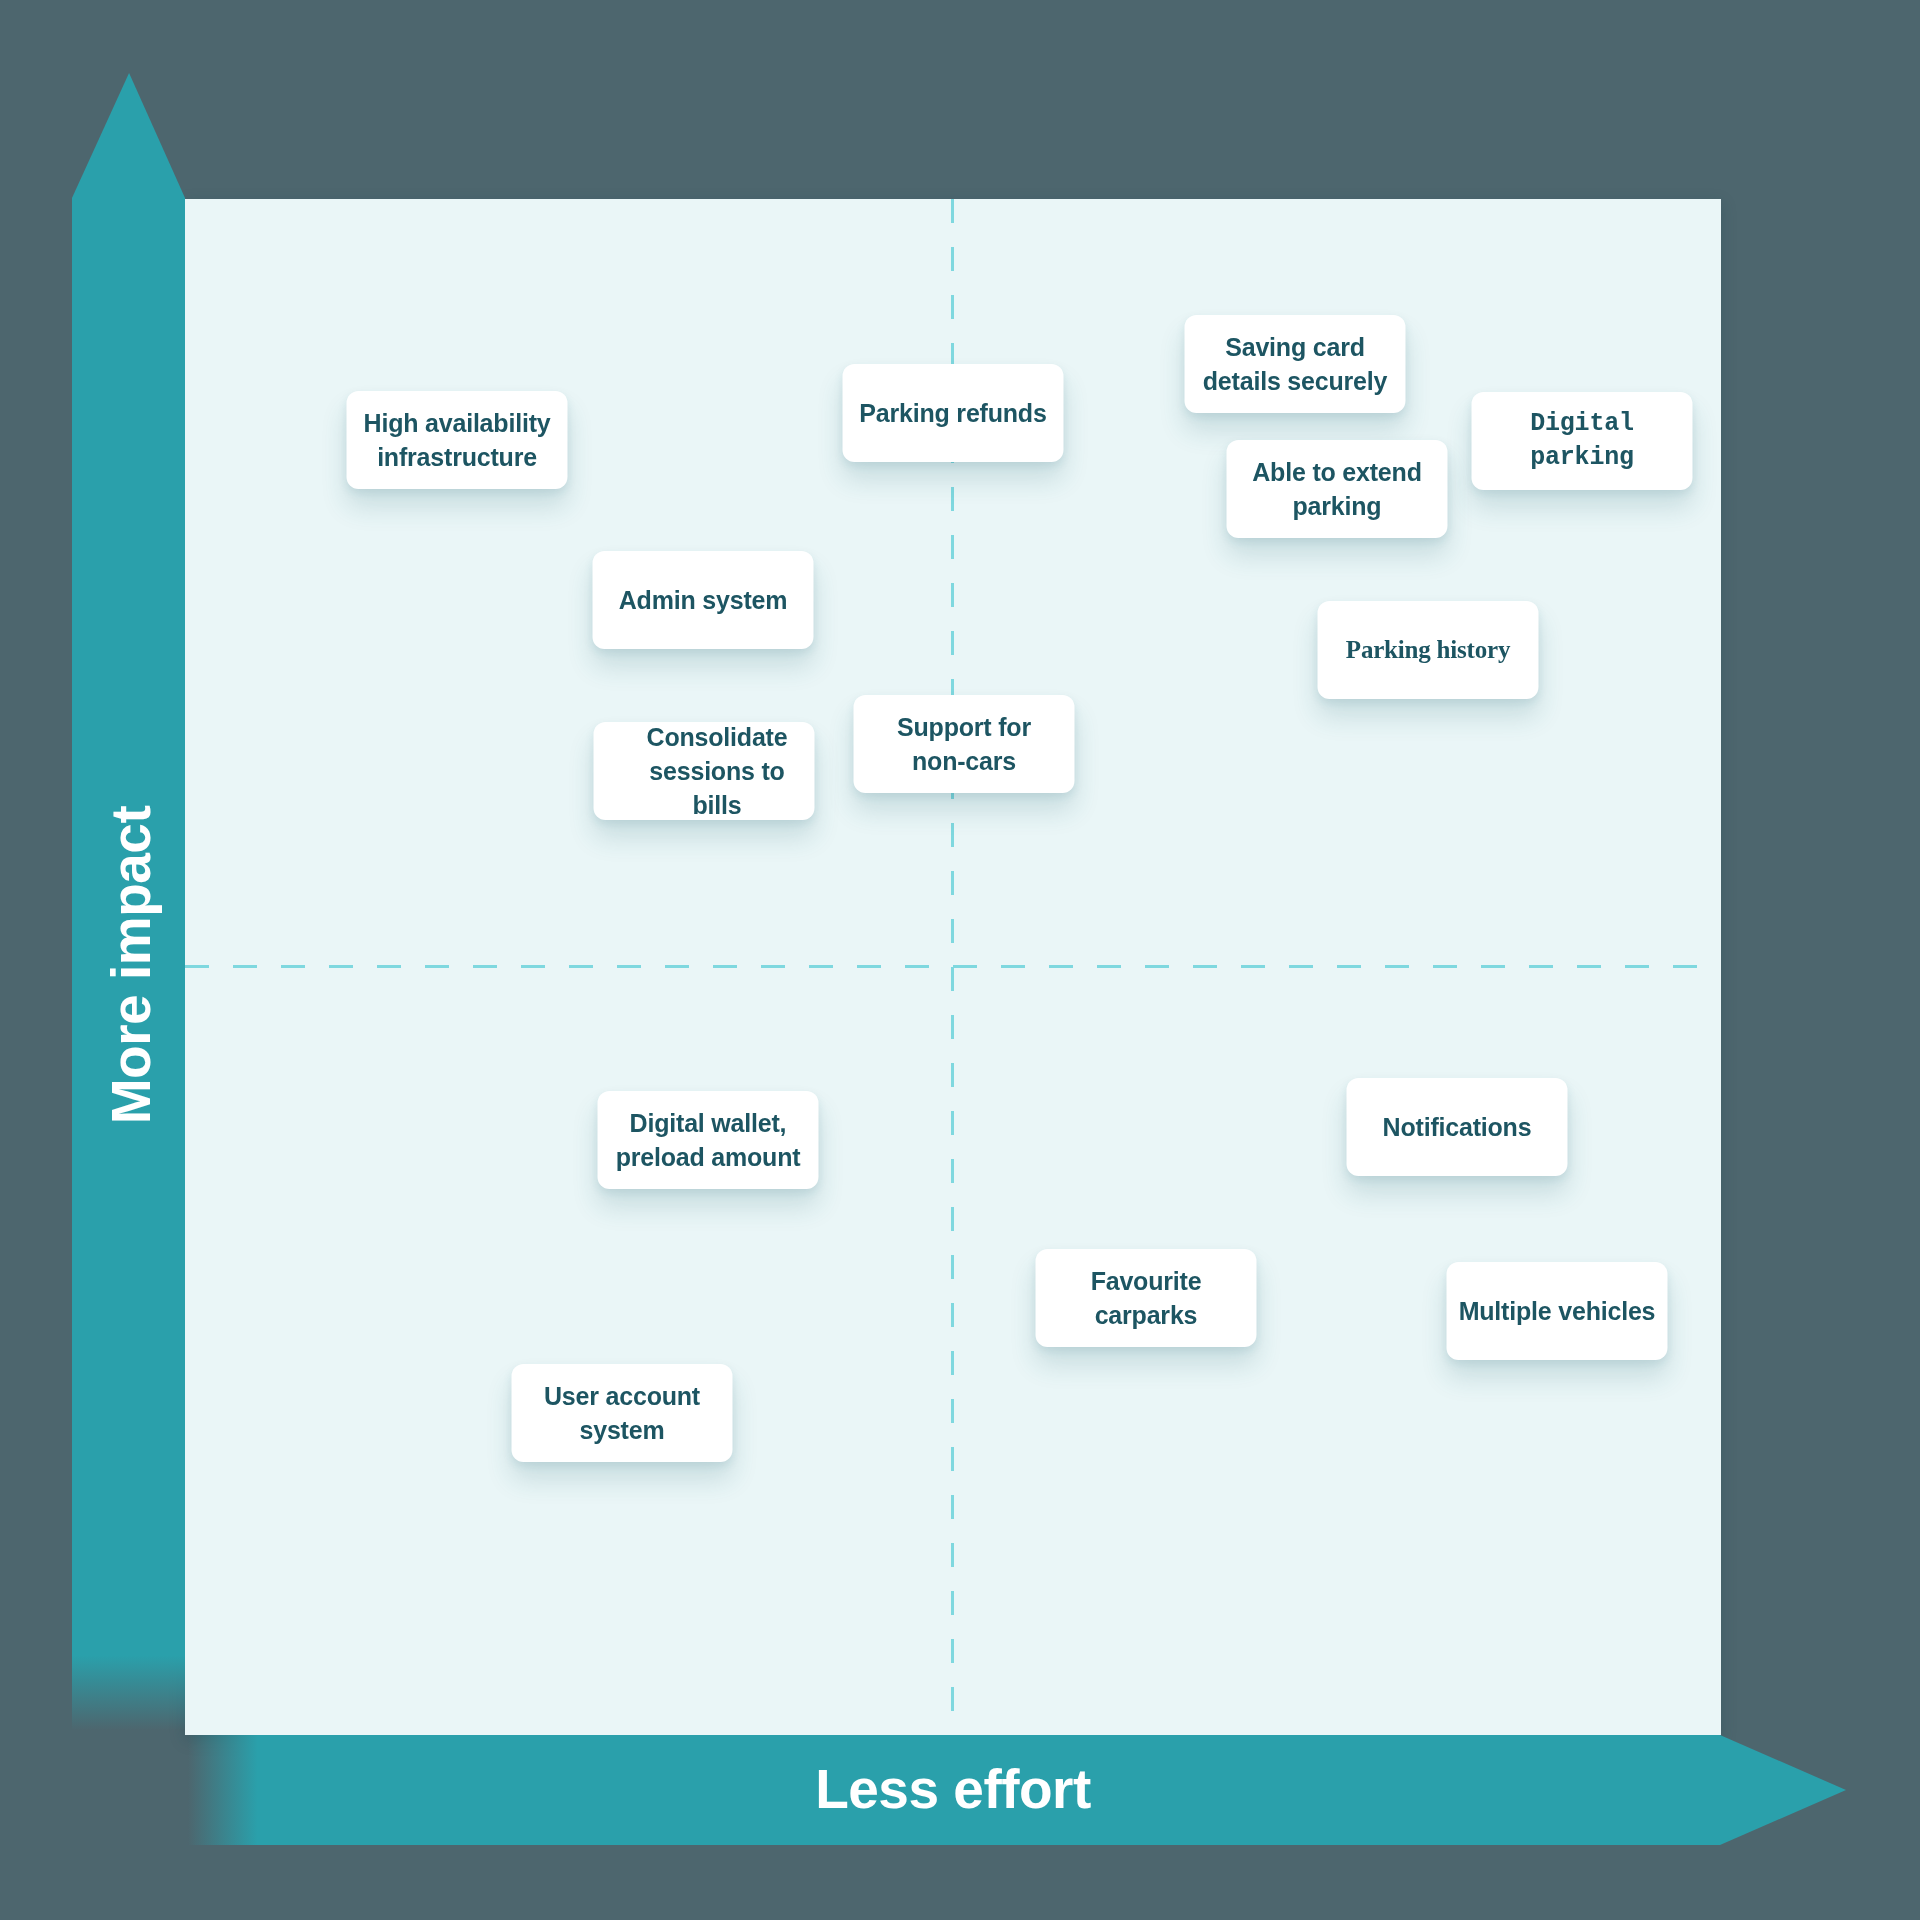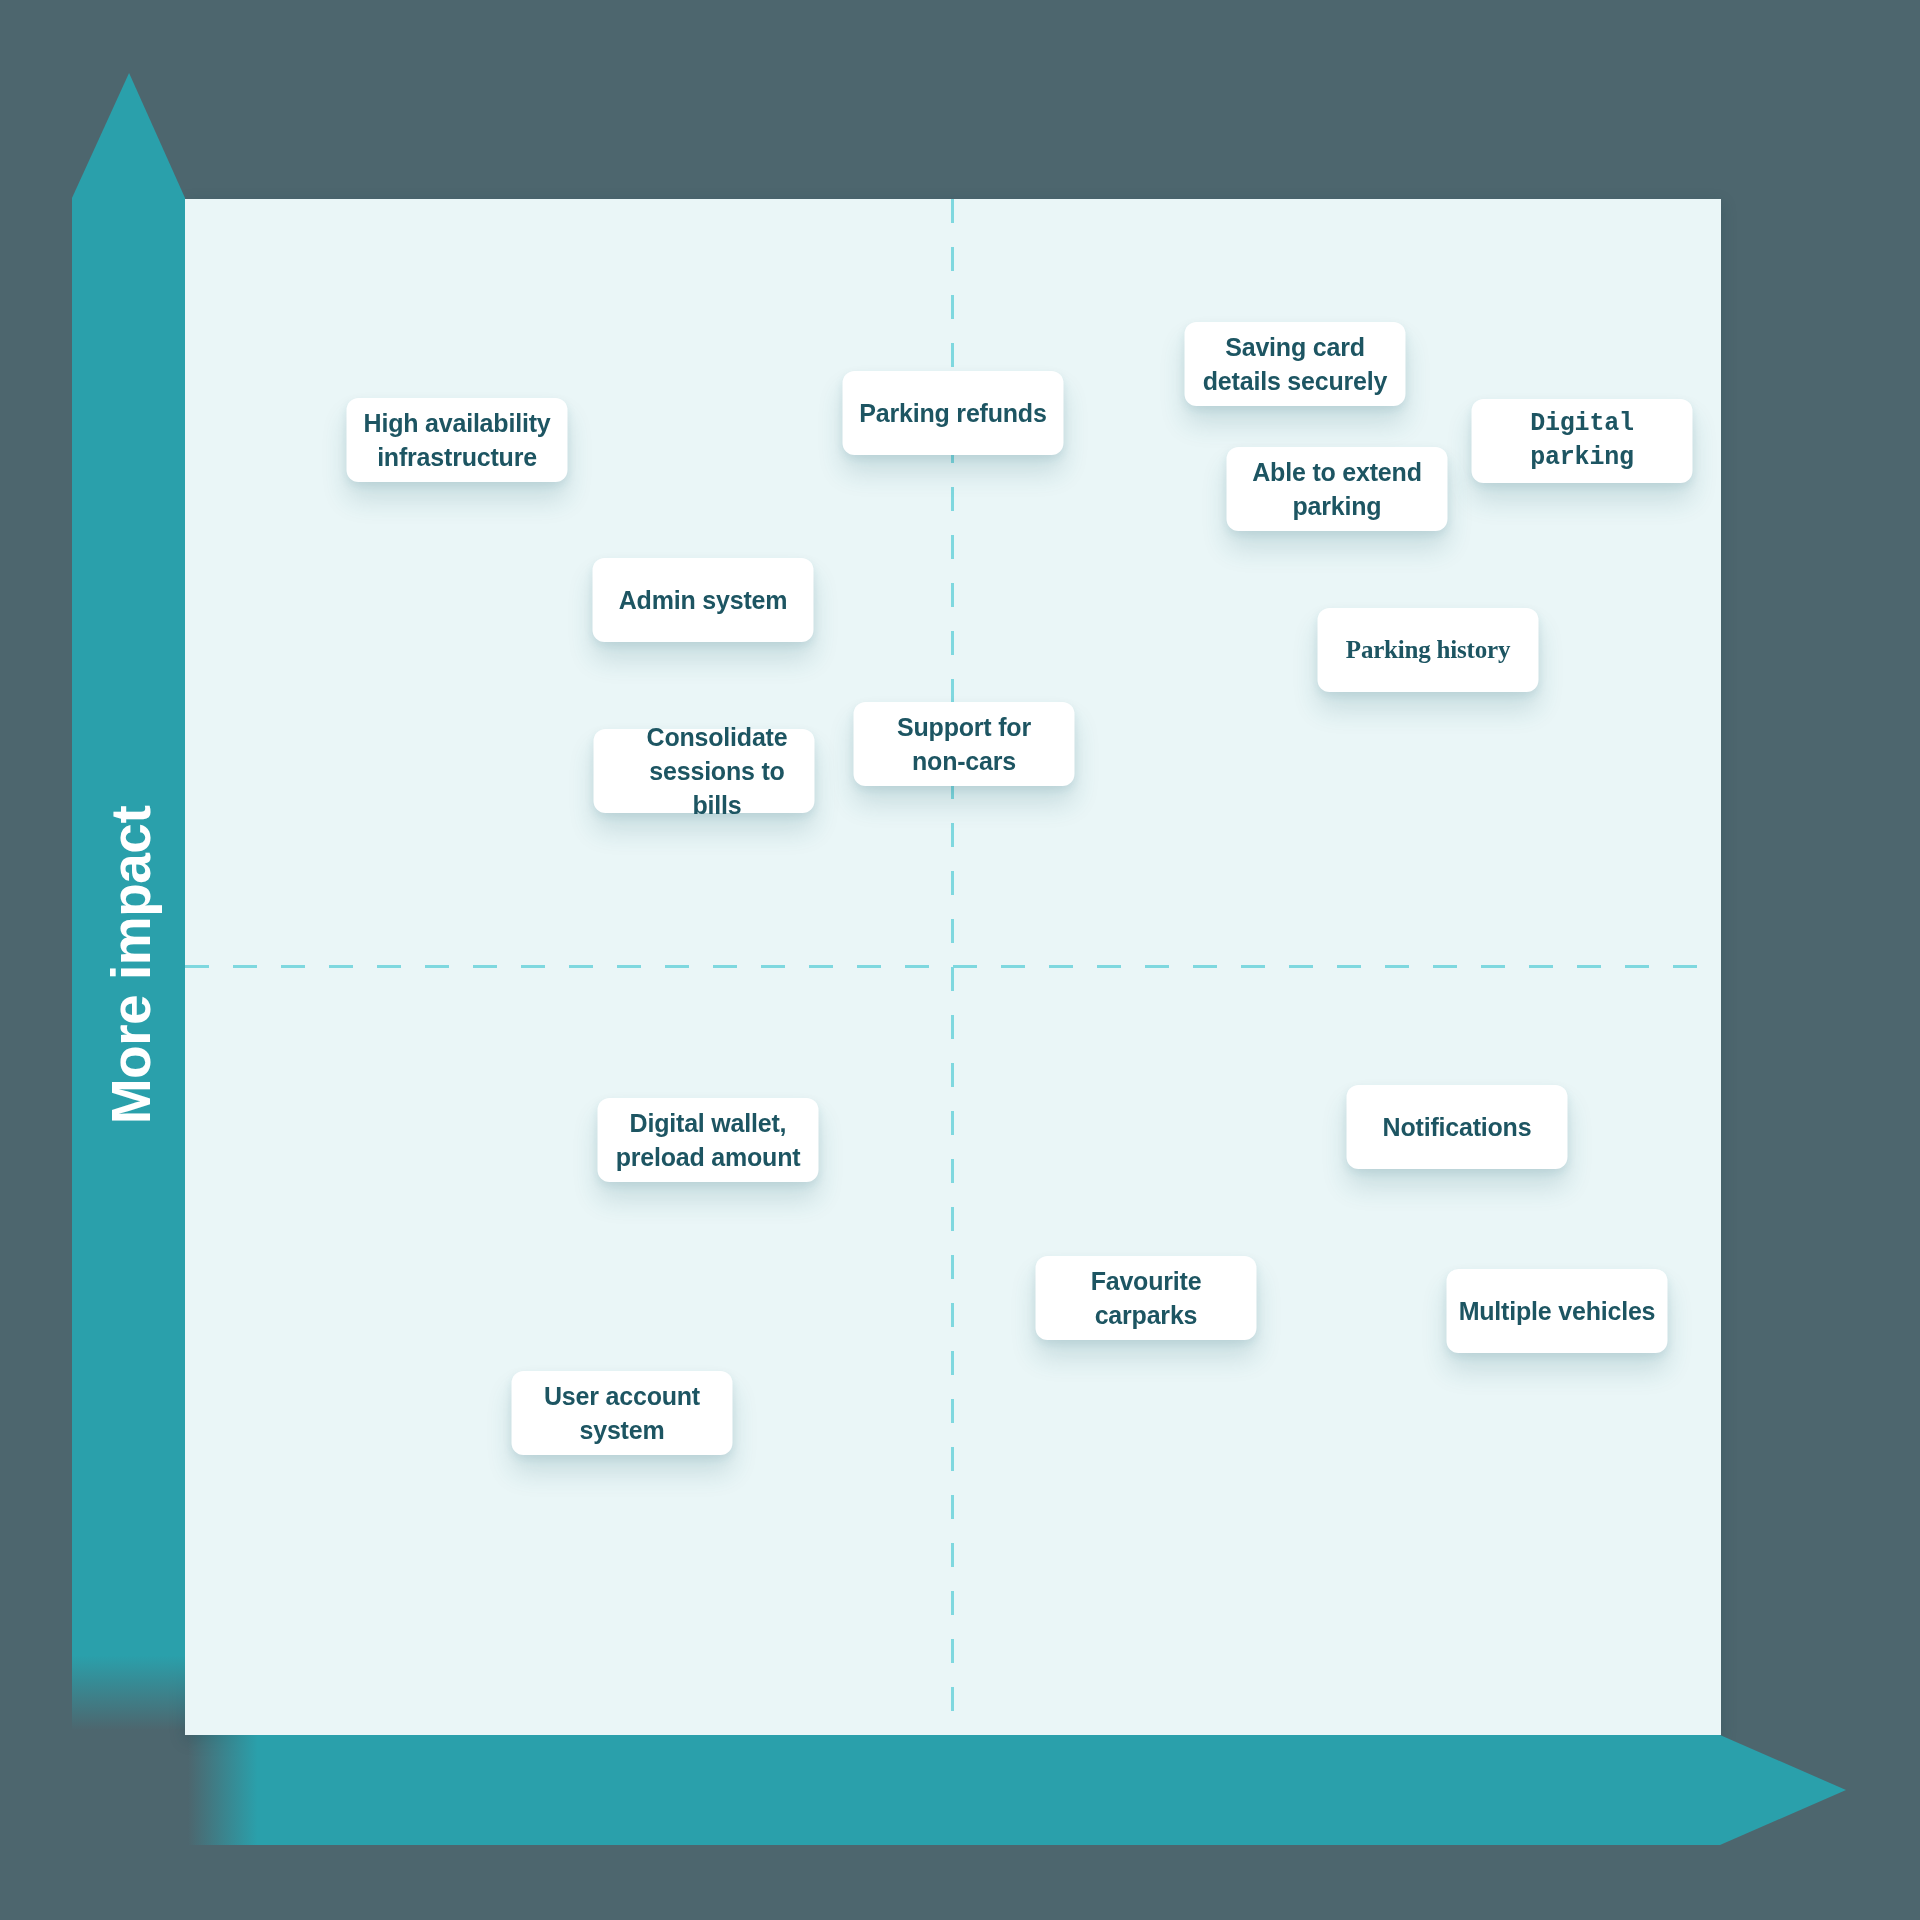--- a/index.html
+++ b/index.html
@@ -90,21 +90,21 @@
     transform: translate(-50%, -50%) rotate(-90deg);
   }
   .axis-label.horizontal {
     left: 953px;
     top: 1789px;
   }
   
   .card {
     position: absolute;
     width: 221px;
-    height: 84px;
+    height: 98px;
     transform: translate(-50%, -50%);
     background: var(--card_bg, #ffffff);
     border-radius: 12px;
     box-shadow: 0 18px 26px rgba(31, 102, 114, 0.16), 0 4px 8px rgba(31, 102, 114, 0.10);
     display: flex;
     align-items: center;
     justify-content: center;
     text-align: center;
     color: var(--card_text, #1d5562);
     font-size: 25px;
@@ -124,20 +124,21 @@
   <div class="board">
     <div class="divider-v"></div>
     <div class="divider-h"></div>
   </div>
 
   <div class="y-arrow"></div>
   <div class="x-arrow"></div>
 
   <div class="axis-label vertical">More impact</div>
 
+  <div class="axis-label horizontal">Less effort</div>
 
   <div id="cards">
       <div class="card" style="left: 457px; top: 440px;">High availability
 infrastructure</div>
       <div class="card" style="left: 953px; top: 413px;">Parking refunds</div>
       <div class="card" style="left: 1295px; top: 364px;">Saving card
 details securely</div>
       <div class="card" style="left: 1582px; top: 441px; font-family: Liberation Mono, monospace;">Digital parking</div>
       <div class="card" style="left: 1337px; top: 489px;">Able to extend
 parking</div>

